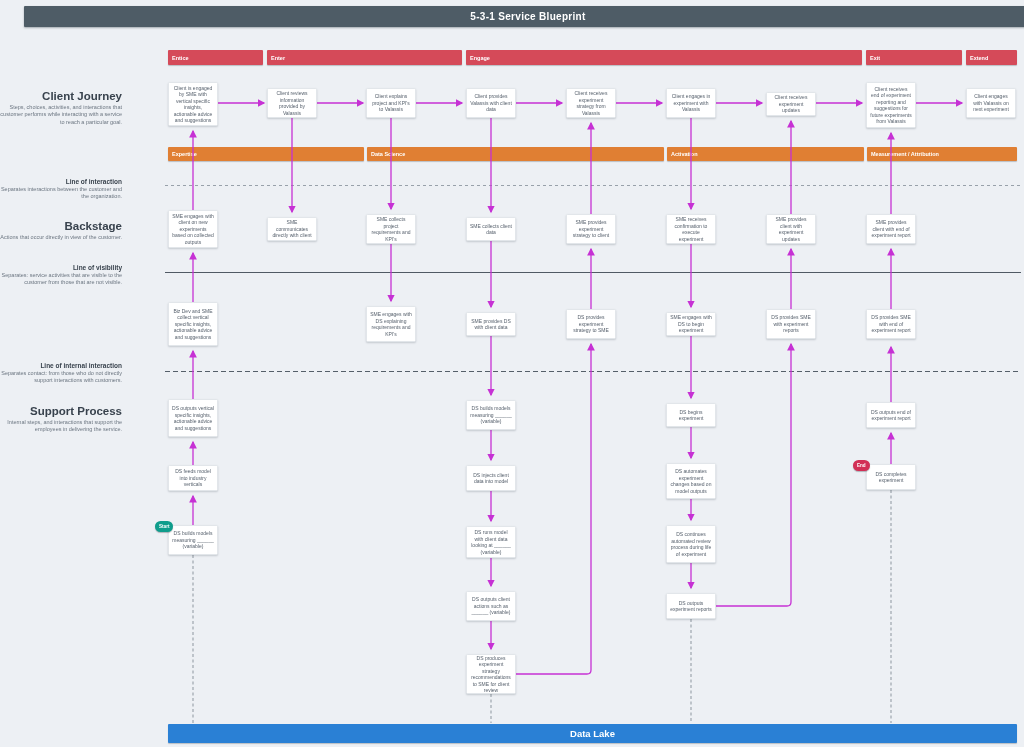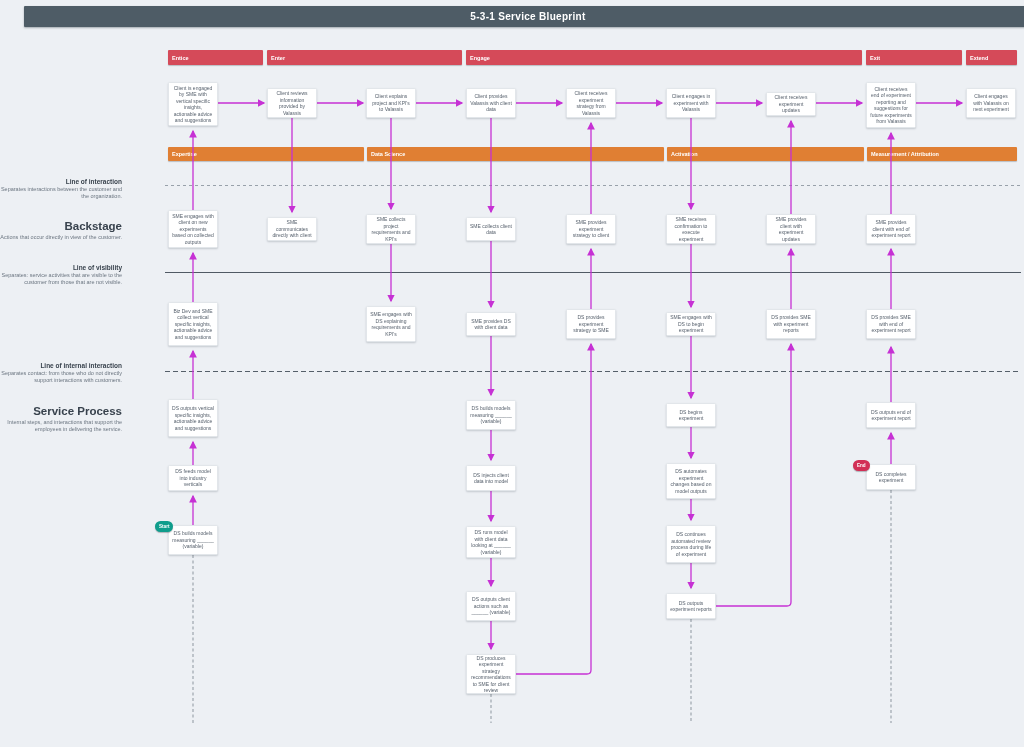--- a/index.html
+++ b/index.html
@@ -51,38 +51,42 @@
 </style>
 </head>
 <body>
 
 <div id="canvas">
 
   <div class="titlebar">
     <span>5-3-1 Service Blueprint</span>
   </div>
 
+  <div class="lane-label" style="top:90px">
+    <div class="lane-h1">Client Journey</div>
+    <div class="lane-desc">Steps, choices, activities, and interactions that customer performs while interacting with a service to reach a particular goal.</div>
+  </div>
   <div class="lane-label" style="top:178px">
     <div class="lane-h2">Line of interaction</div>
     <div class="lane-desc">Separates interactions between the customer and the organization.</div>
   </div>
   <div class="lane-label" style="top:220px">
     <div class="lane-h1">Backstage</div>
     <div class="lane-desc">Actions that occur directly in view of the customer.</div>
   </div>
   <div class="lane-label" style="top:264px">
     <div class="lane-h2">Line of visibility</div>
     <div class="lane-desc">Separates: service activities that are visible to the customer from those that are not visible.</div>
   </div>
   <div class="lane-label" style="top:362px">
     <div class="lane-h2">Line of internal interaction</div>
     <div class="lane-desc">Separates contact: from those who do not directly support interactions with customers.</div>
   </div>
   <div class="lane-label" style="top:405px">
-    <div class="lane-h1">Service Process</div>
+    <div class="lane-h1">Support Process</div>
     <div class="lane-desc">Internal steps, and interactions that support the employees in delivering the service.</div>
   </div>
 
   <svg id="connectors" width="1024" height="747">
     <defs>
       <marker id="arw" markerWidth="8" markerHeight="8" refX="5" refY="3" orient="auto">
         <path d="M0 0 L6 3 L0 6 Z" fill="#c631d4"></path>
       </marker>
     </defs>
   <path d="M165 185.5 H1021" fill="none" stroke="#98a1aa" stroke-width="1" stroke-dasharray="3 3"></path>
@@ -180,14 +184,17 @@
       <div class="node" style="left: 466px; top: 654px; height: 40px;">DS produces experiment strategy recommendations to SME for client review</div>
       <div class="node" style="left: 666px; top: 403px; height: 24px;">DS begins experiment</div>
       <div class="node" style="left: 666px; top: 463px; height: 36px;">DS automates experiment changes based on model outputs</div>
       <div class="node" style="left: 666px; top: 525px; height: 38px;">DS continues automated review process during life of experiment</div>
       <div class="node" style="left: 666px; top: 593px; height: 26px;">DS outputs experiment reports</div>
       <div class="node" style="left: 866px; top: 402px; height: 26px;">DS outputs end of experiment report</div>
       <div class="node" style="left: 866px; top: 464px; height: 26px;">DS completes experiment</div>
       <div class="pill end" style="left: 853px; top: 460px;">End</div>
     </div>
 
+  <div class="datalake">
+    <span>Data Lake</span>
+  </div>
 
 </div>
 
 </body></html>

